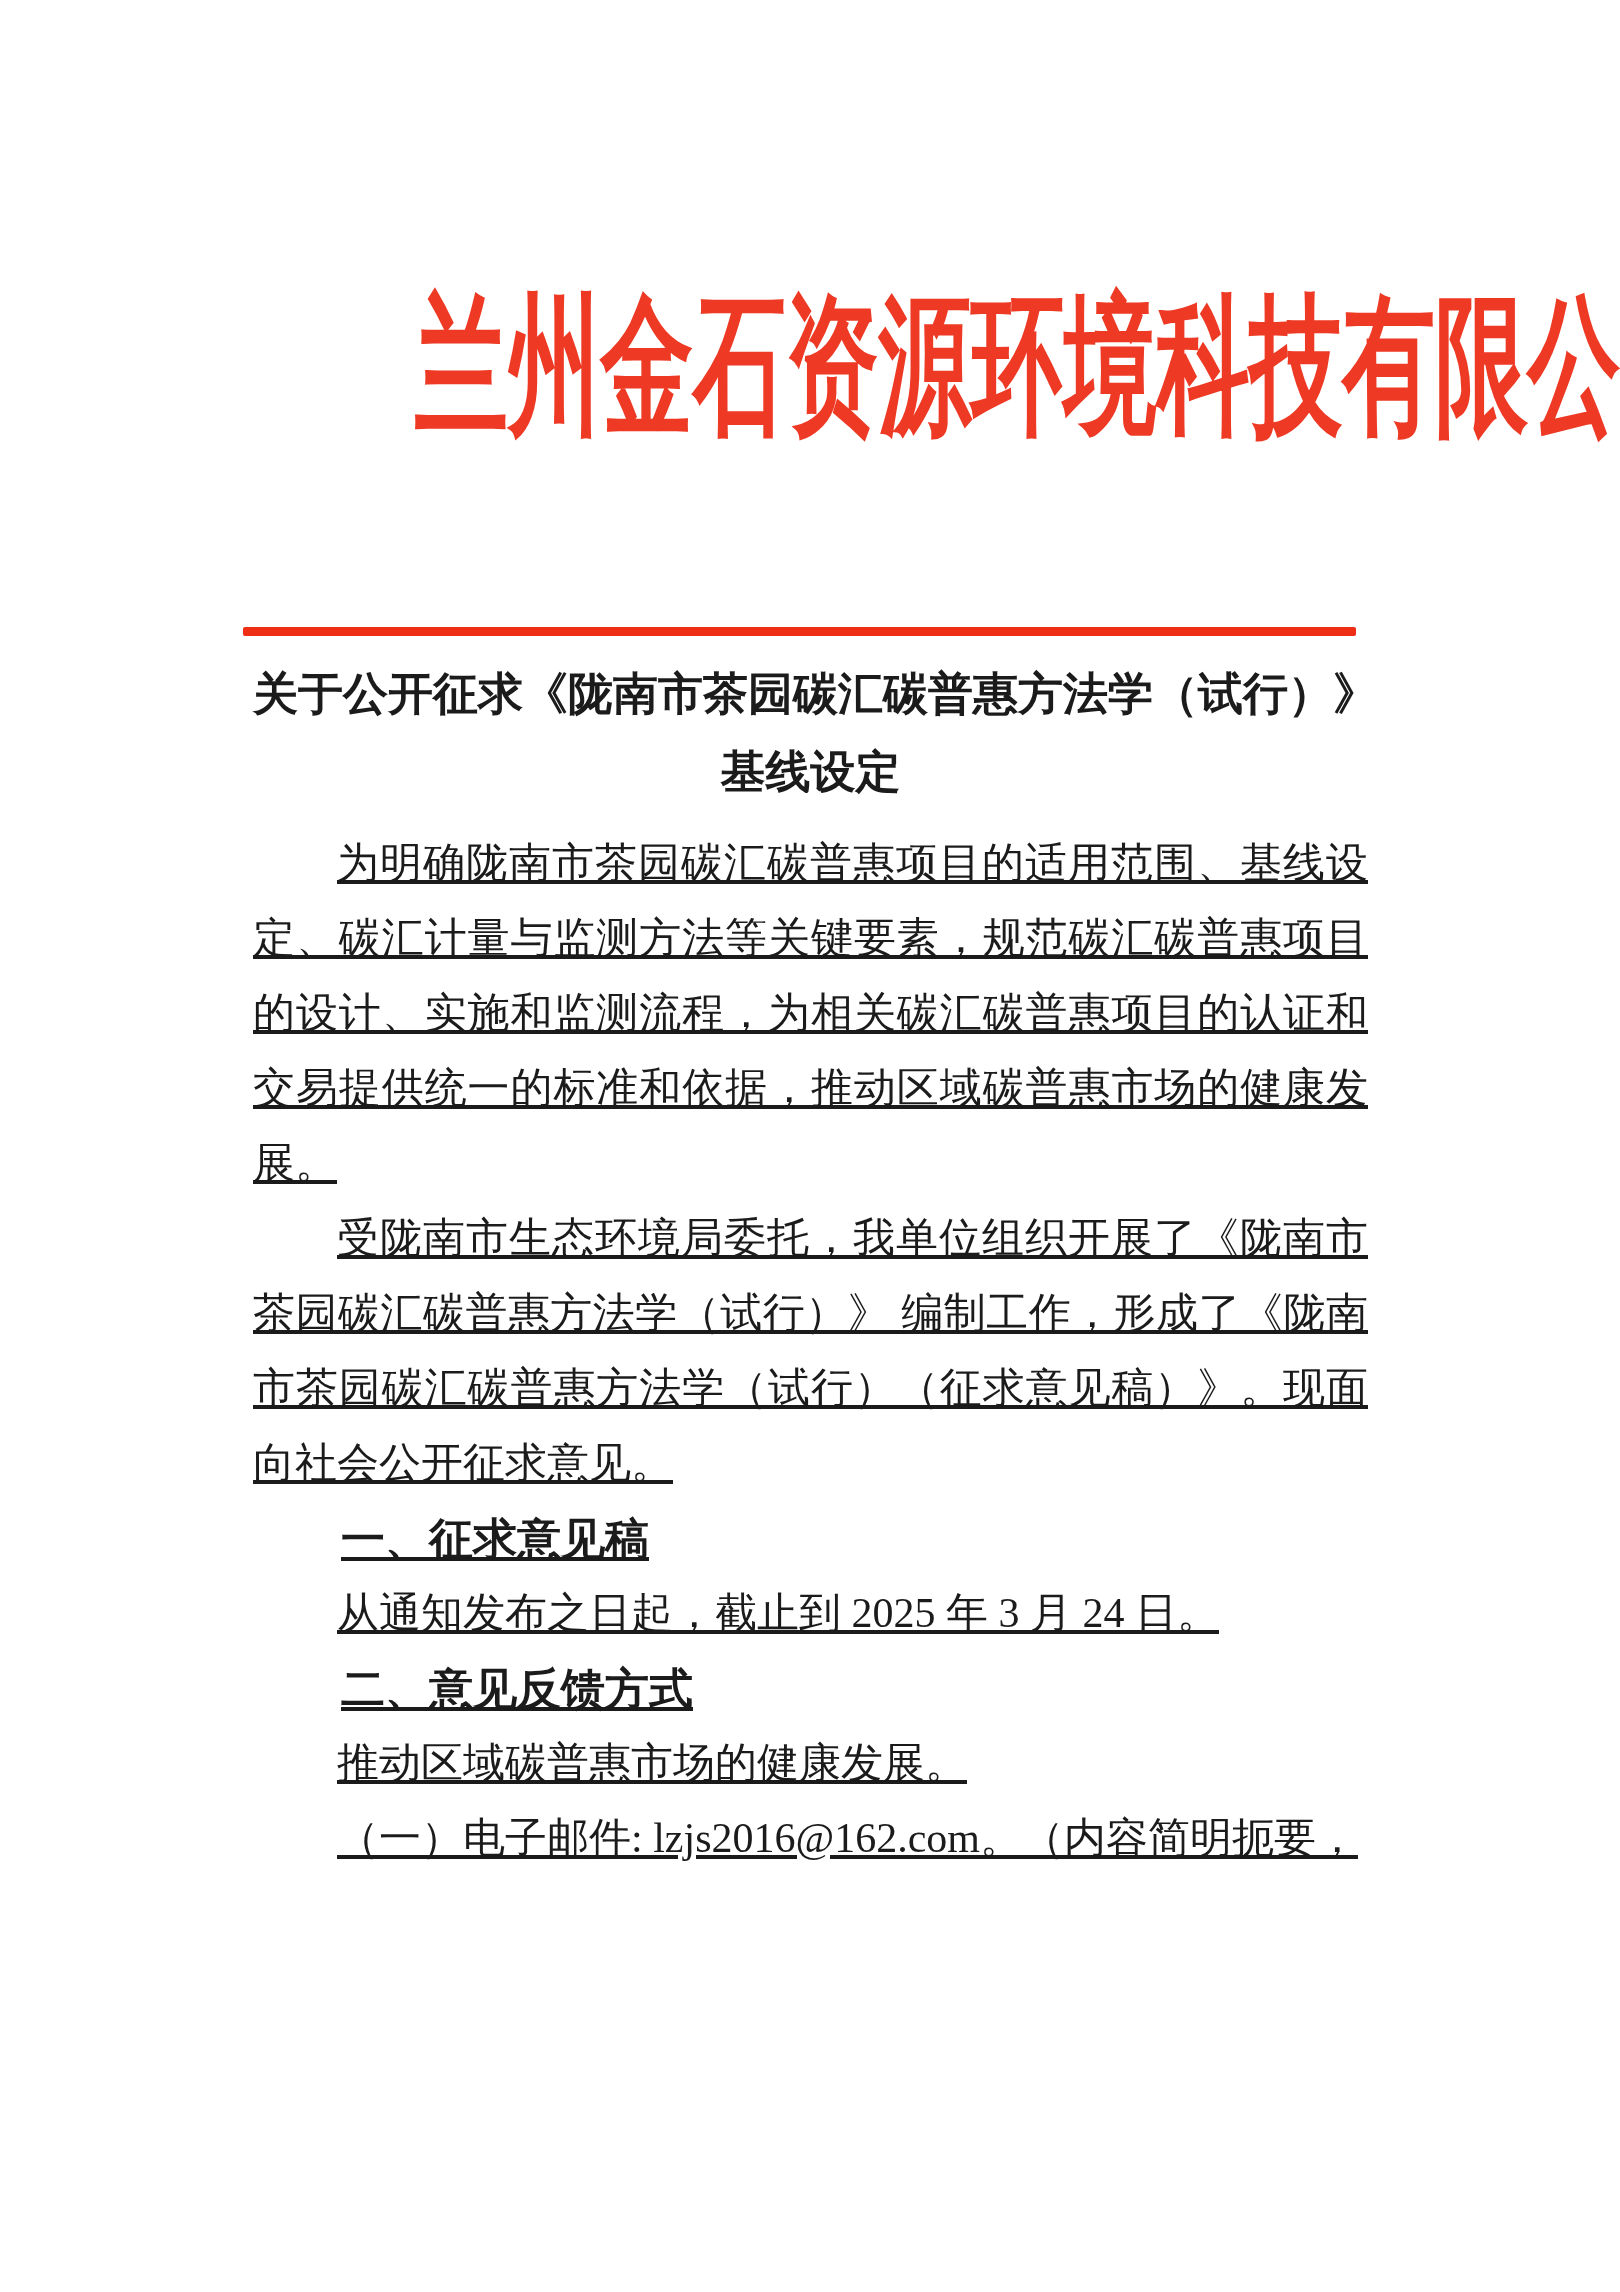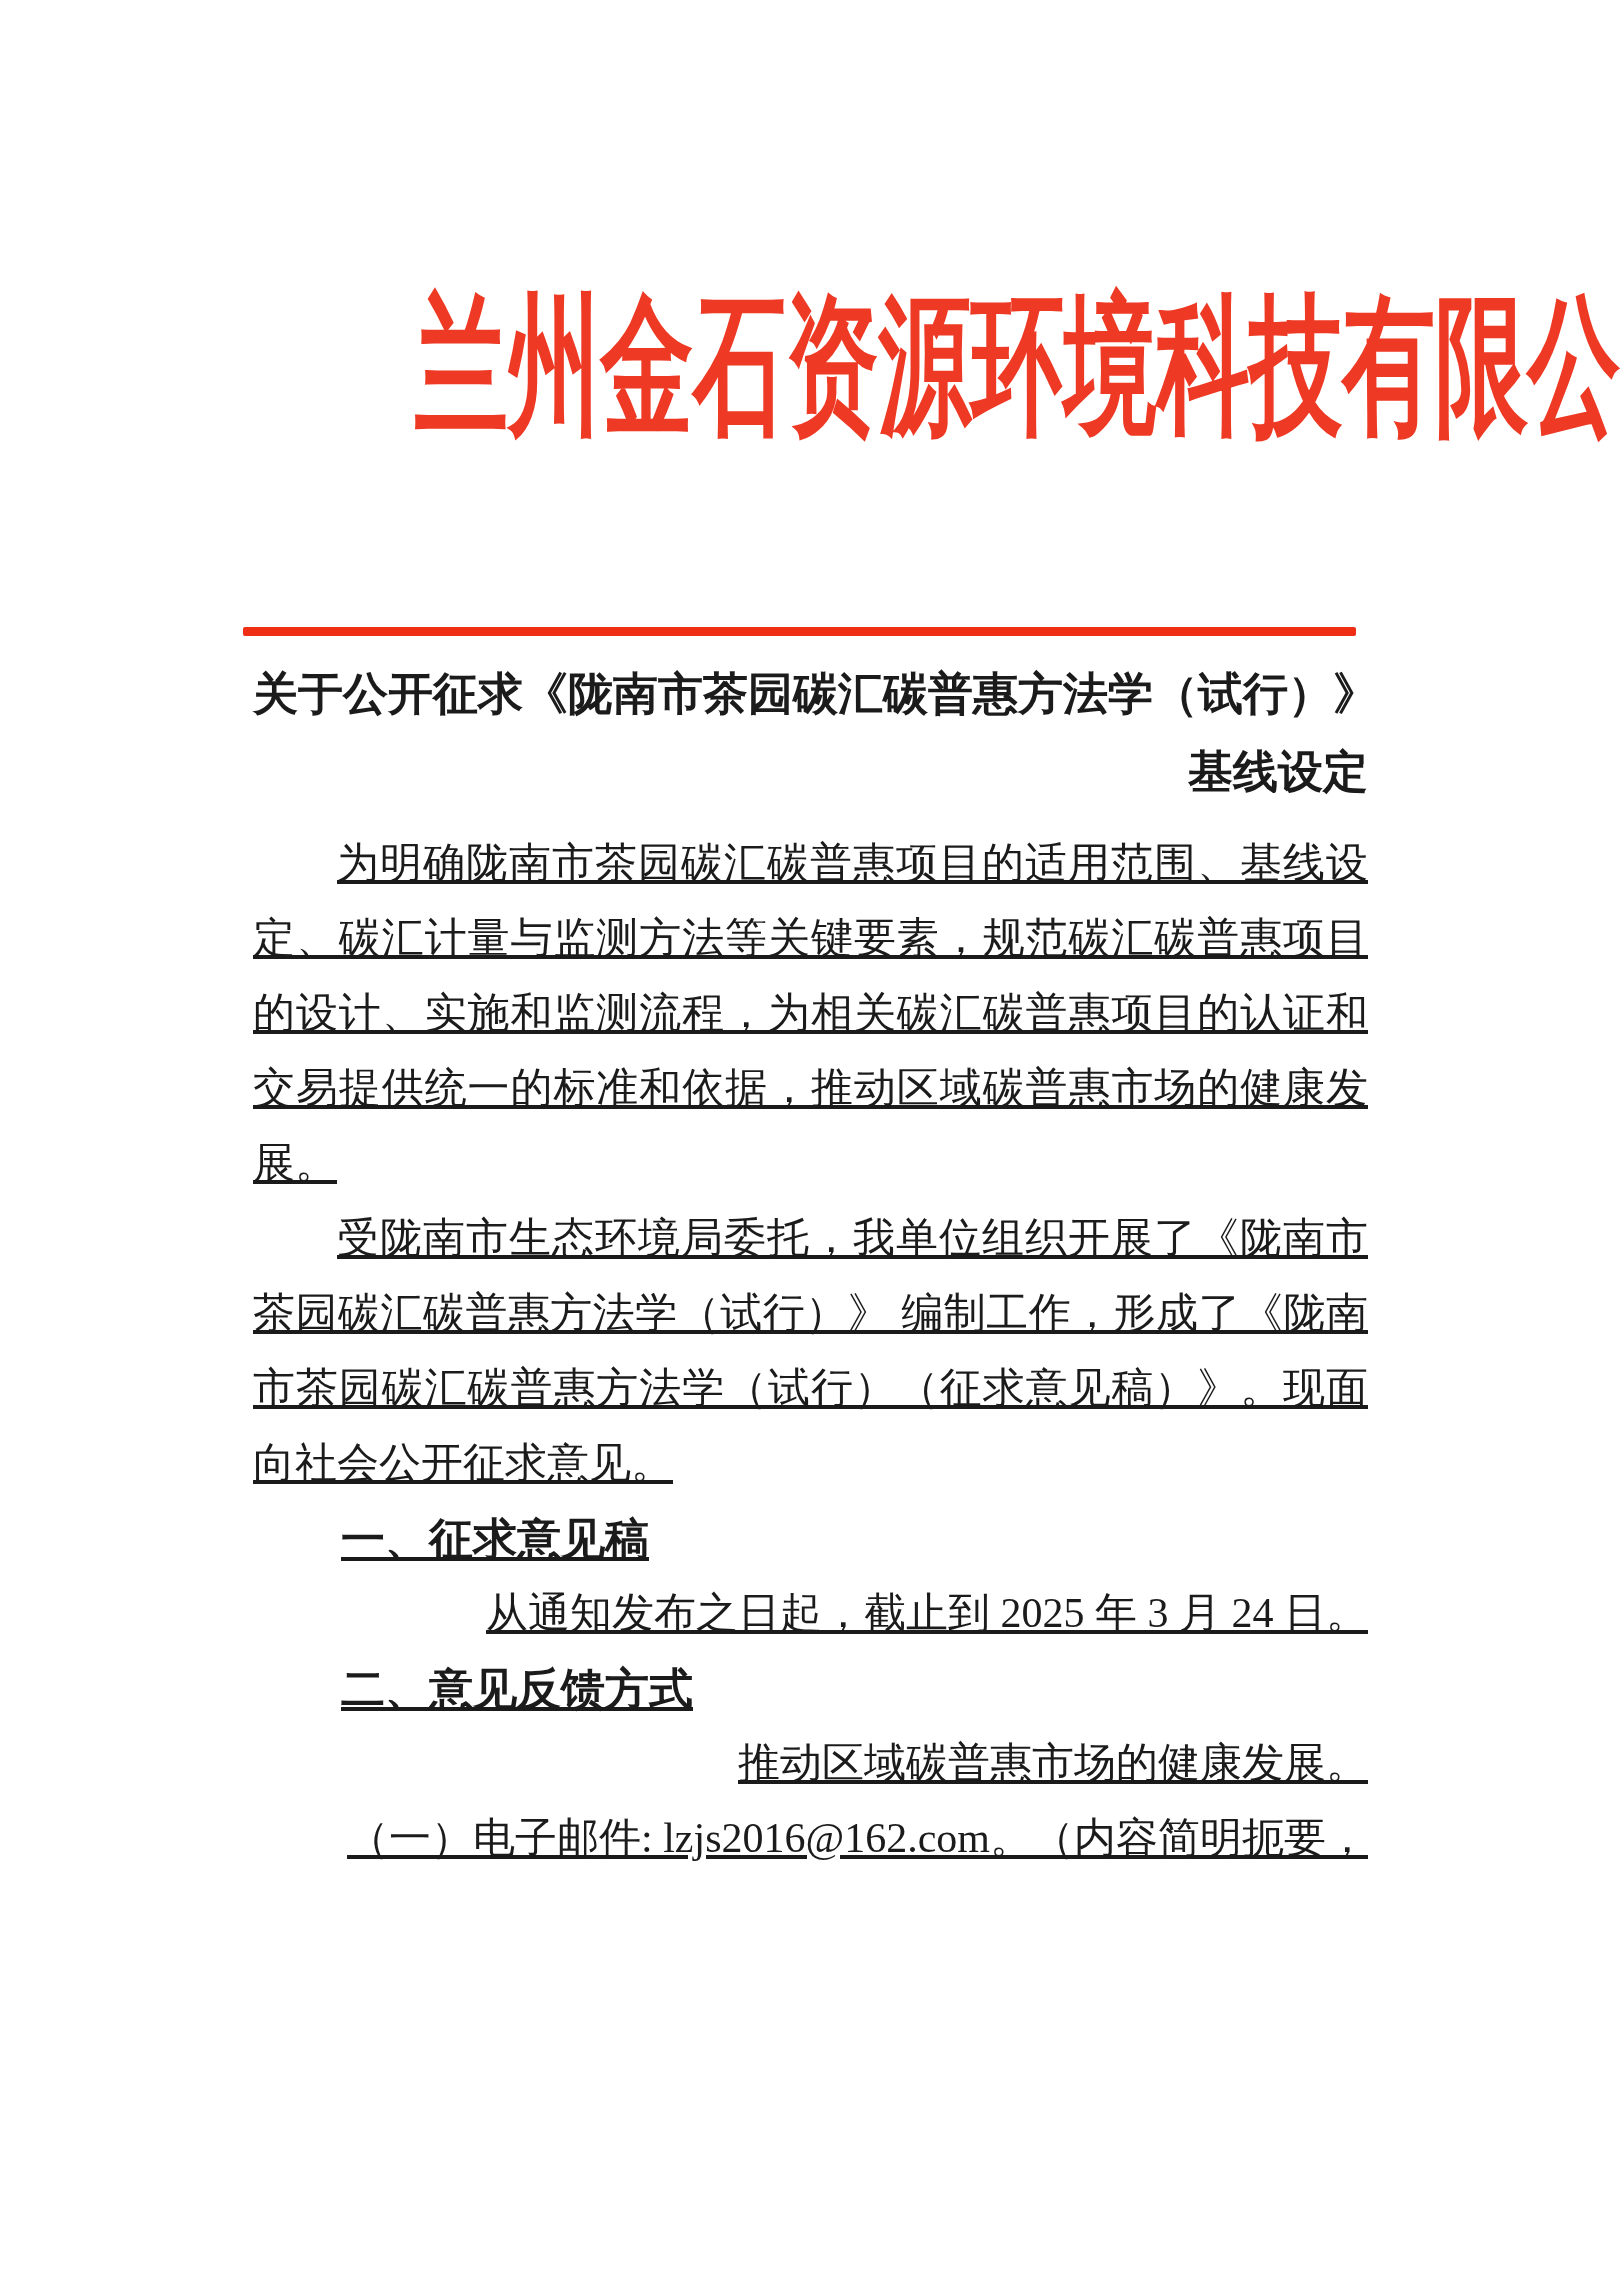--- a/index.html
+++ b/index.html
@@ -42,38 +42,38 @@
   }
   .doc{
     position:absolute;
     top:655px;left:253px;
     width:1115px;
   }
   .doc-title{
     font-size:45px;
     font-weight:bold;
     line-height:78px;
-    text-align:right;
+    text-align:center;
     white-space:nowrap;
   }
   .body-text{
     margin-top:14.7px;
     font-size:42px;
     line-height:75px;
     text-decoration:underline;
   }
   .para{
     text-align:justify;
     text-indent:2em;
     line-break:anywhere;
   }
   .para.oneline{
     white-space:nowrap;
     line-break:auto;
-    text-align:right;
+    text-align:left;
   }
   .heading{
     font-family:"Liberation Sans","DejaVu Sans",sans-serif;
     font-weight:bold;
     font-size:44px;
     text-indent:2em;
     white-space:nowrap;
   }
 </style>
 </head>

